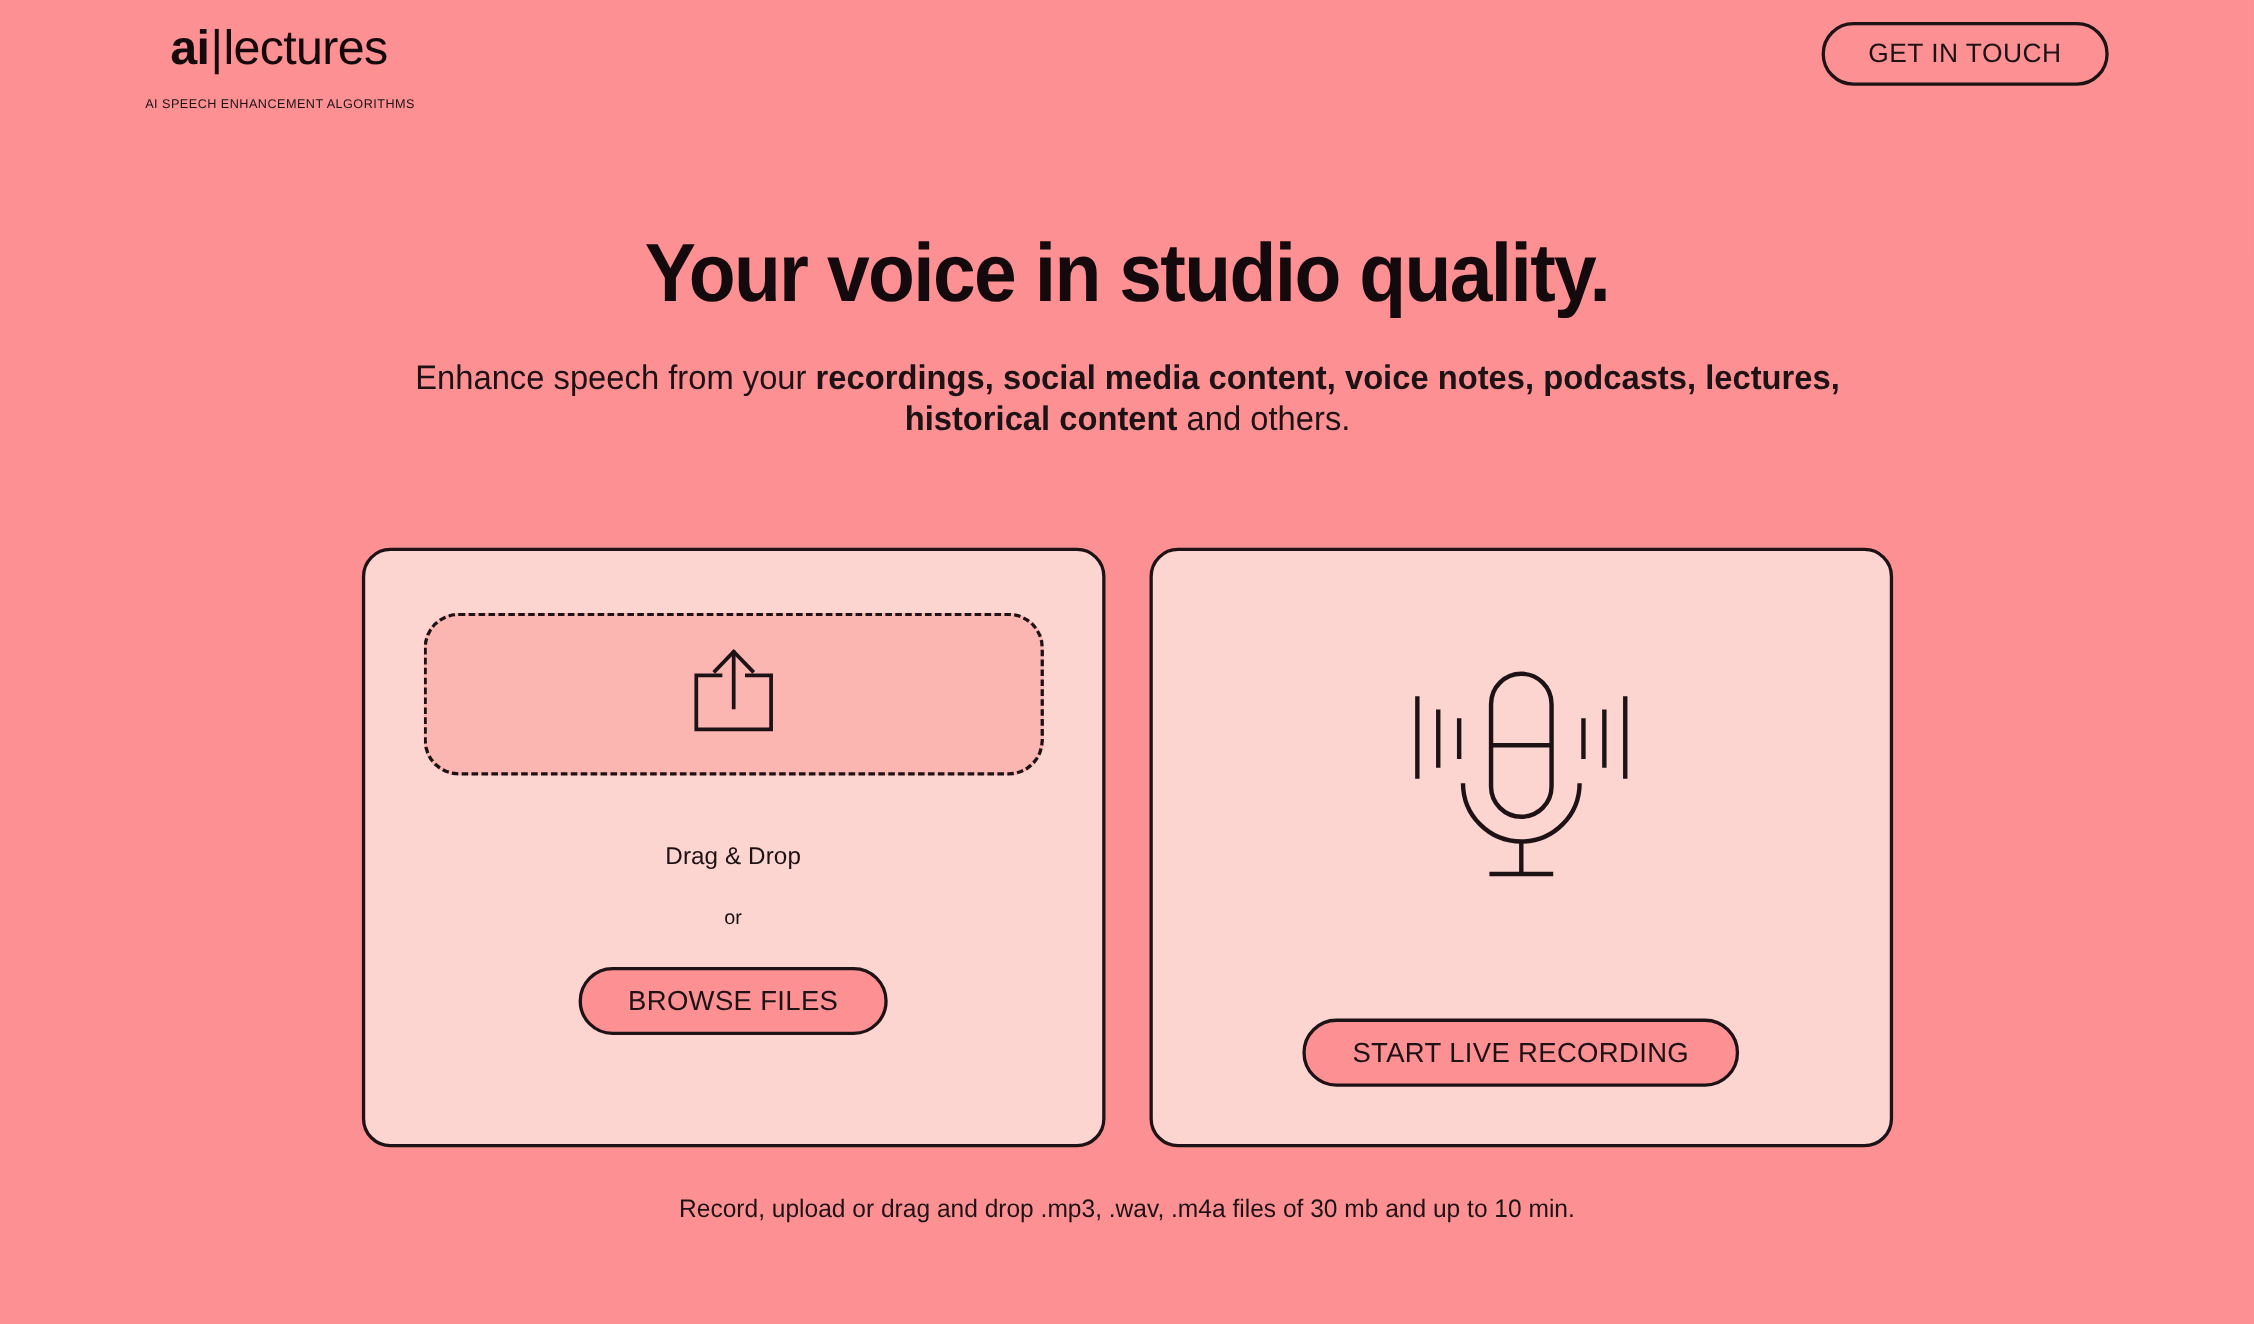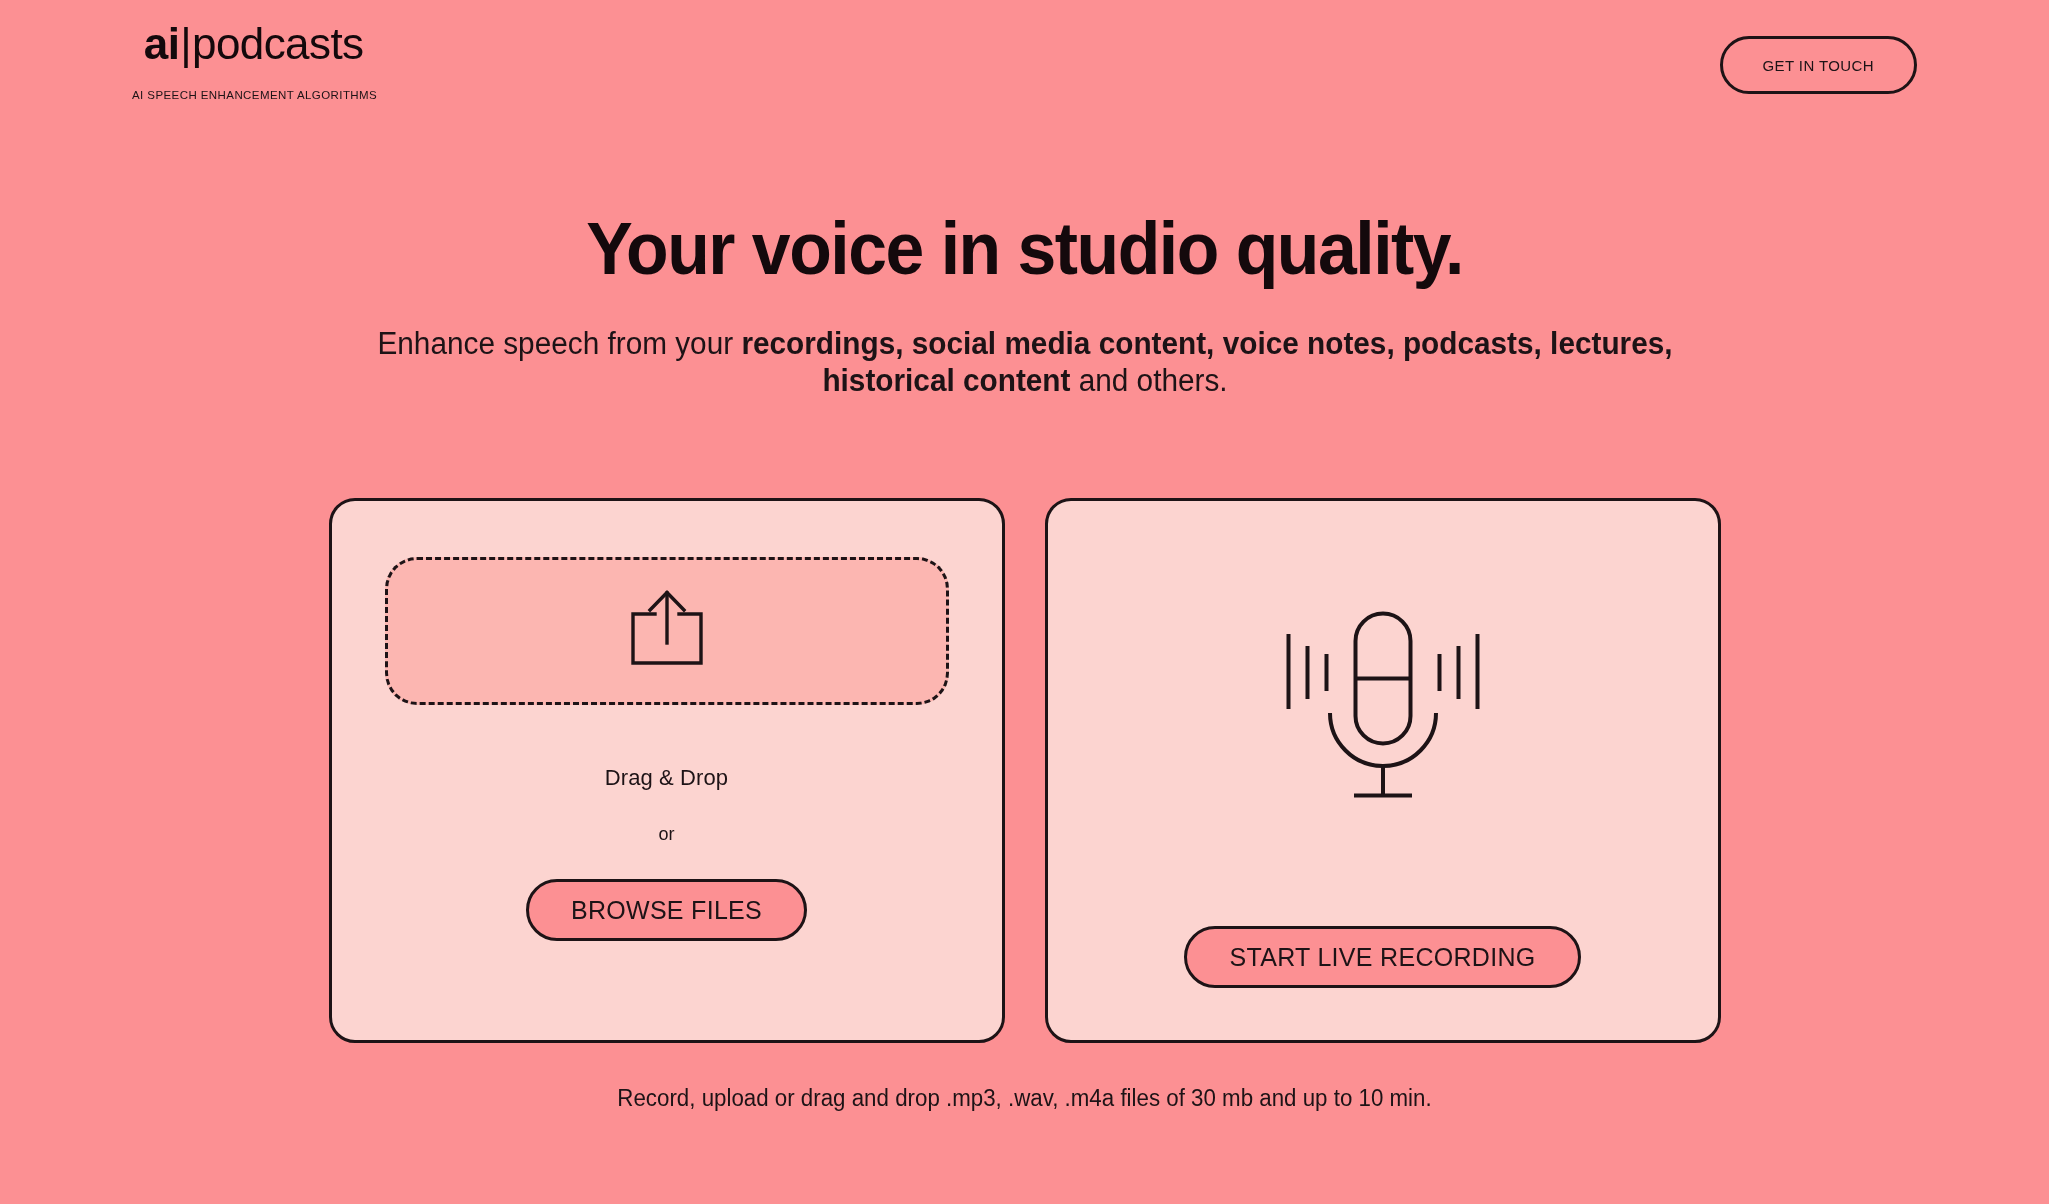--- a/index.html
+++ b/index.html
@@ -54,29 +54,29 @@
     margin-top: 23px;
     margin-left: 2px;
     font-size: 11.5px;
     letter-spacing: 0.42px;
     font-weight: 400;
     color: #1d1316;
     white-space: nowrap;
   }
 
   .contact-button {
-    margin-top: 36px;
+    margin-top: 20px;
     height: 58px;
     padding: 0 40px;
     border: 3px solid #1d1316;
     border-radius: 999px;
     background: transparent;
     color: #1d1316;
     font-family: "Liberation Sans", sans-serif;
-    font-size: 15px;
+    font-size: 24px;
     letter-spacing: 0.4px;
     font-weight: 400;
     display: flex;
     align-items: center;
     justify-content: center;
     cursor: pointer;
     white-space: nowrap;
   }
 
   
@@ -201,21 +201,21 @@
 </style>
 </head>
 <body>
 
 <div class="header">
 
   <div class="logo-block">
     <div class="logo-wordmark">
       <span class="logo-ai">ai</span>
         <span class="logo-bar">|</span>
-        <span class="logo-coustics">podcasts</span>
+        <span class="logo-coustics">lectures</span>
     </div>
     <div class="logo-tagline">AI SPEECH ENHANCEMENT ALGORITHMS</div>
   </div>
 
   <button class="contact-button">GET IN TOUCH</button>
 </div>
 
 <div class="hero">
   <h1 class="hero-title">Your voice in studio quality.</h1>
 

